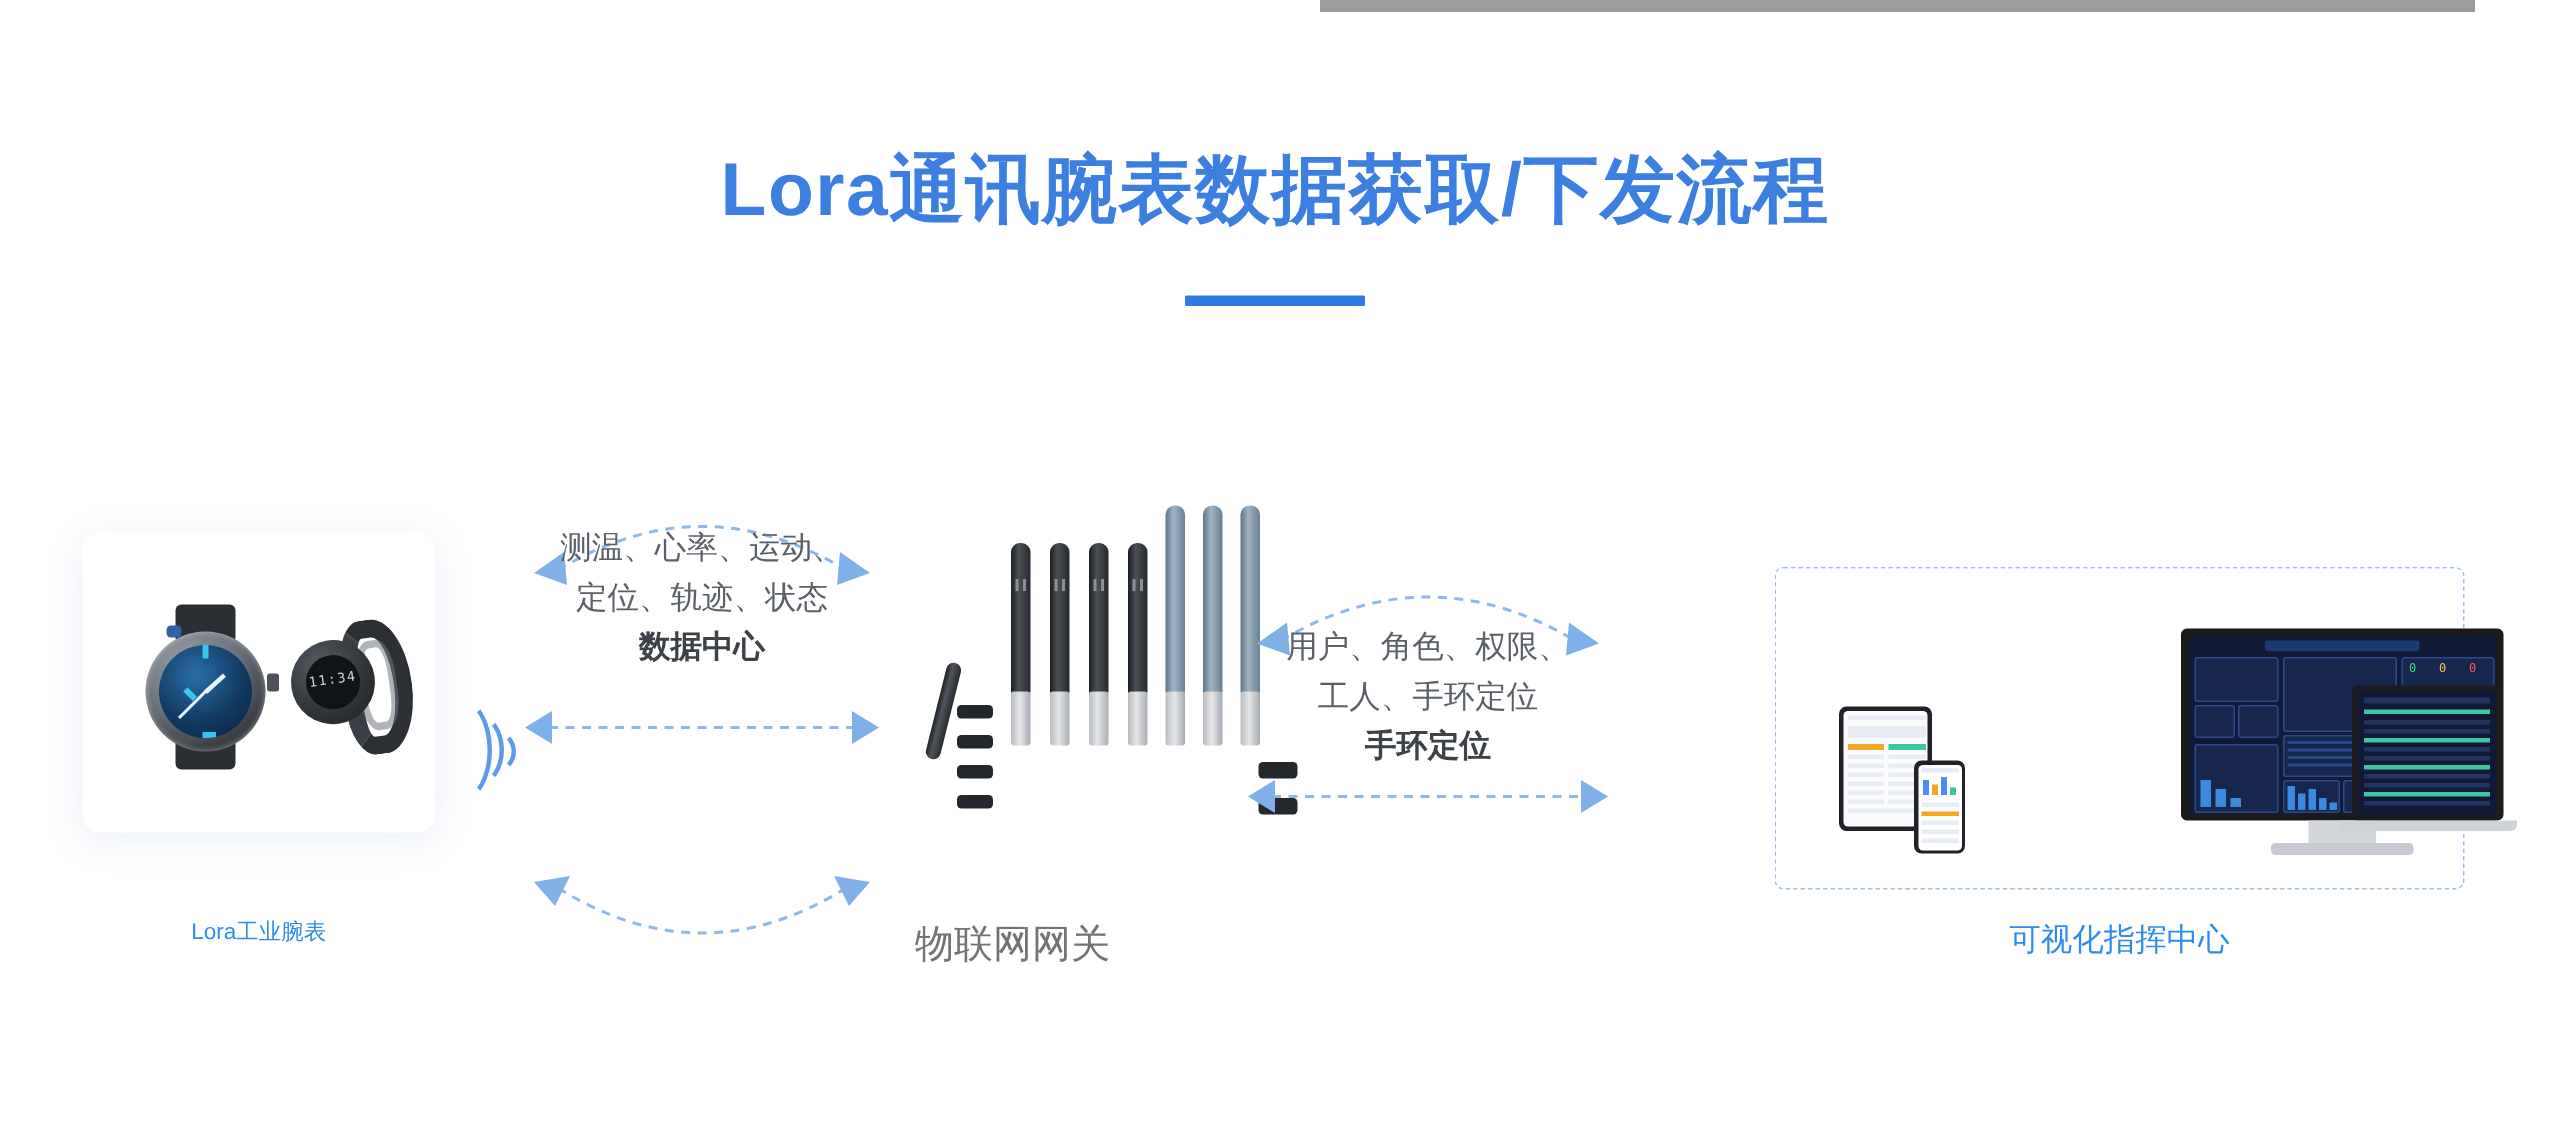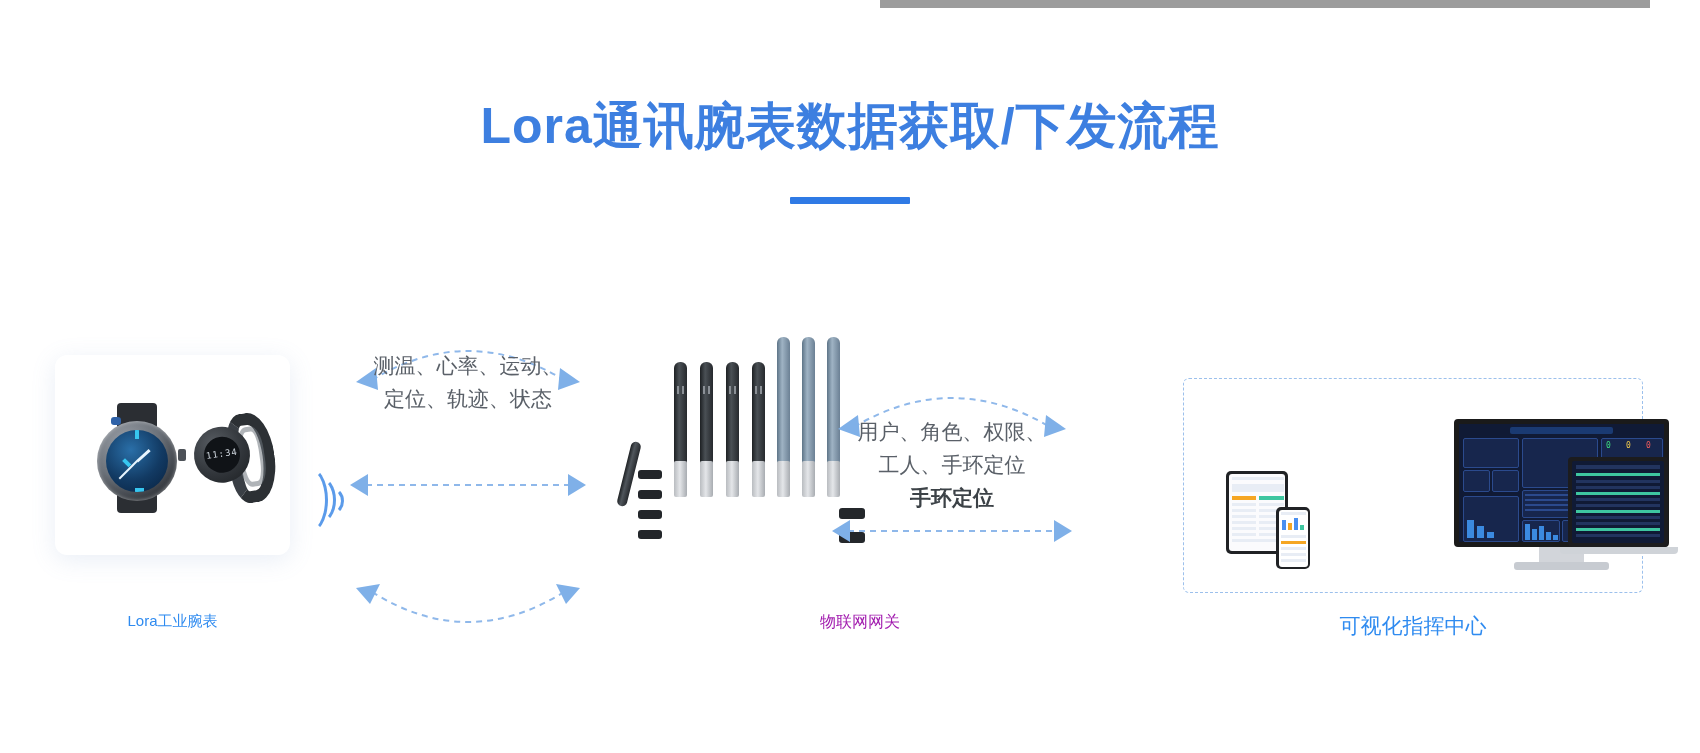--- a/index.html
+++ b/index.html
@@ -173,22 +173,22 @@
   .side-ant {
     position: absolute; left: -36px; bottom: 58px; width: 10px; height: 66px;
     background: linear-gradient(90deg,#1e2124,#50565c 40%,#26292d);
     border-radius: 5px; transform: rotate(14deg);
   }
   .right-conn {
     position: absolute; right: -20px; width: 26px; height: 11px;
     background: #24272b; border-radius: 3px;
   }
   .gateway-label {
-    position: absolute; left: 610px; top: 612px; width: 290px; text-align: right;
-    font-size: 16px; color: #a21caf;
+    position: absolute; left: 610px; top: 612px; width: 290px; text-align: left;
+    font-size: 26px; color: #737373;
   }
   
   .viz-panel {
     position: absolute; left: 1183px; top: 378px; width: 460px; height: 215px;
     border: 1.5px dashed #9cc0ec; border-radius: 6px;
   }
   .monitor { position: absolute; left: 270px; top: 40px; width: 215px; height: 145px; }
   .monitor .screen {
     position: absolute; left: 0; top: 0; width: 215px; height: 128px;
     background: #101020; border: 5px solid #1a1a1a; border-radius: 4px; overflow: hidden;
@@ -289,20 +289,21 @@
       <polygon points="16,134 -2,145 16,156" fill="#7fb0e8"></polygon>
       <polygon points="216,134 234,145 216,156" fill="#7fb0e8"></polygon>
 
       <path d="M 20 252 Q 116 312 212 252" fill="none" stroke="#8fb8ea" stroke-width="2" stroke-dasharray="6 5"></path>
       <polygon points="4,248 28,244 18,264" fill="#7fb0e8"></polygon>
       <polygon points="228,248 204,244 214,264" fill="#7fb0e8"></polygon>
     </svg>
     <div class="txt-top">
       <div>测温、心率、运动、</div>
       <div>定位、轨迹、状态</div>
+      <div class="strong">数据中心</div>
     </div>
   </div>
 
   <div class="gateway">
 
     <div class="ant dark" style="left:14px;">
         <div class="rod" style="height:105px"></div>
         <div class="base"></div>
         <div class="tip" style="top:-111px"></div>
       </div>

